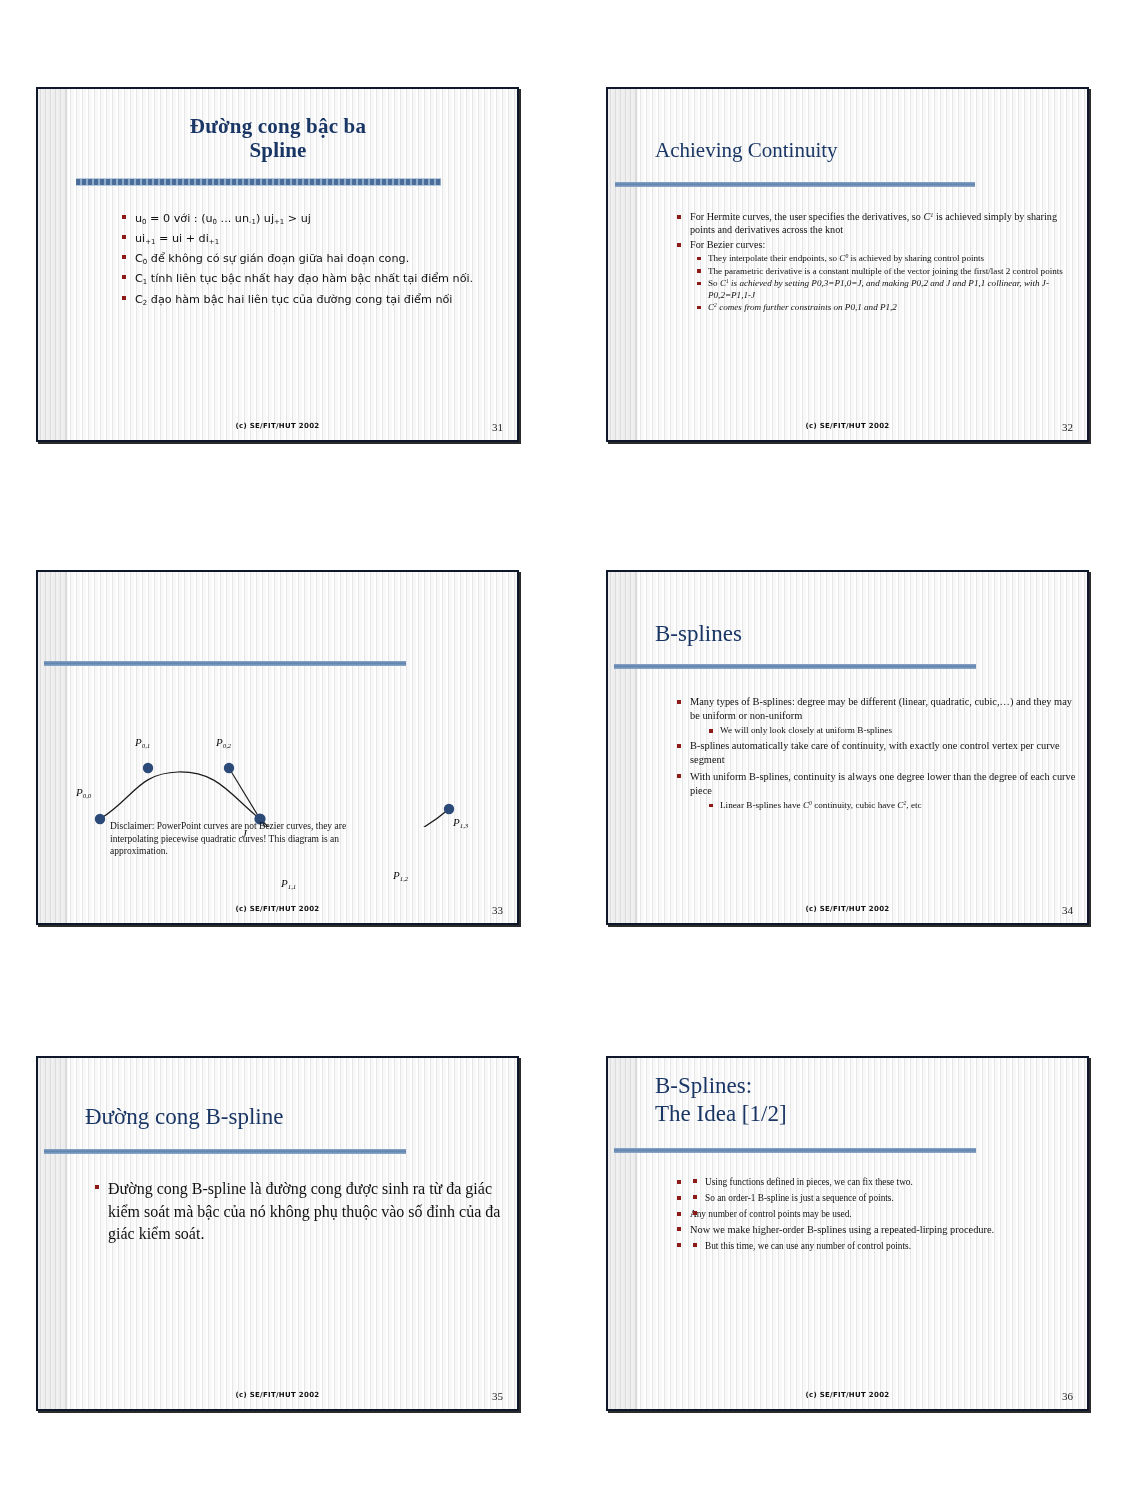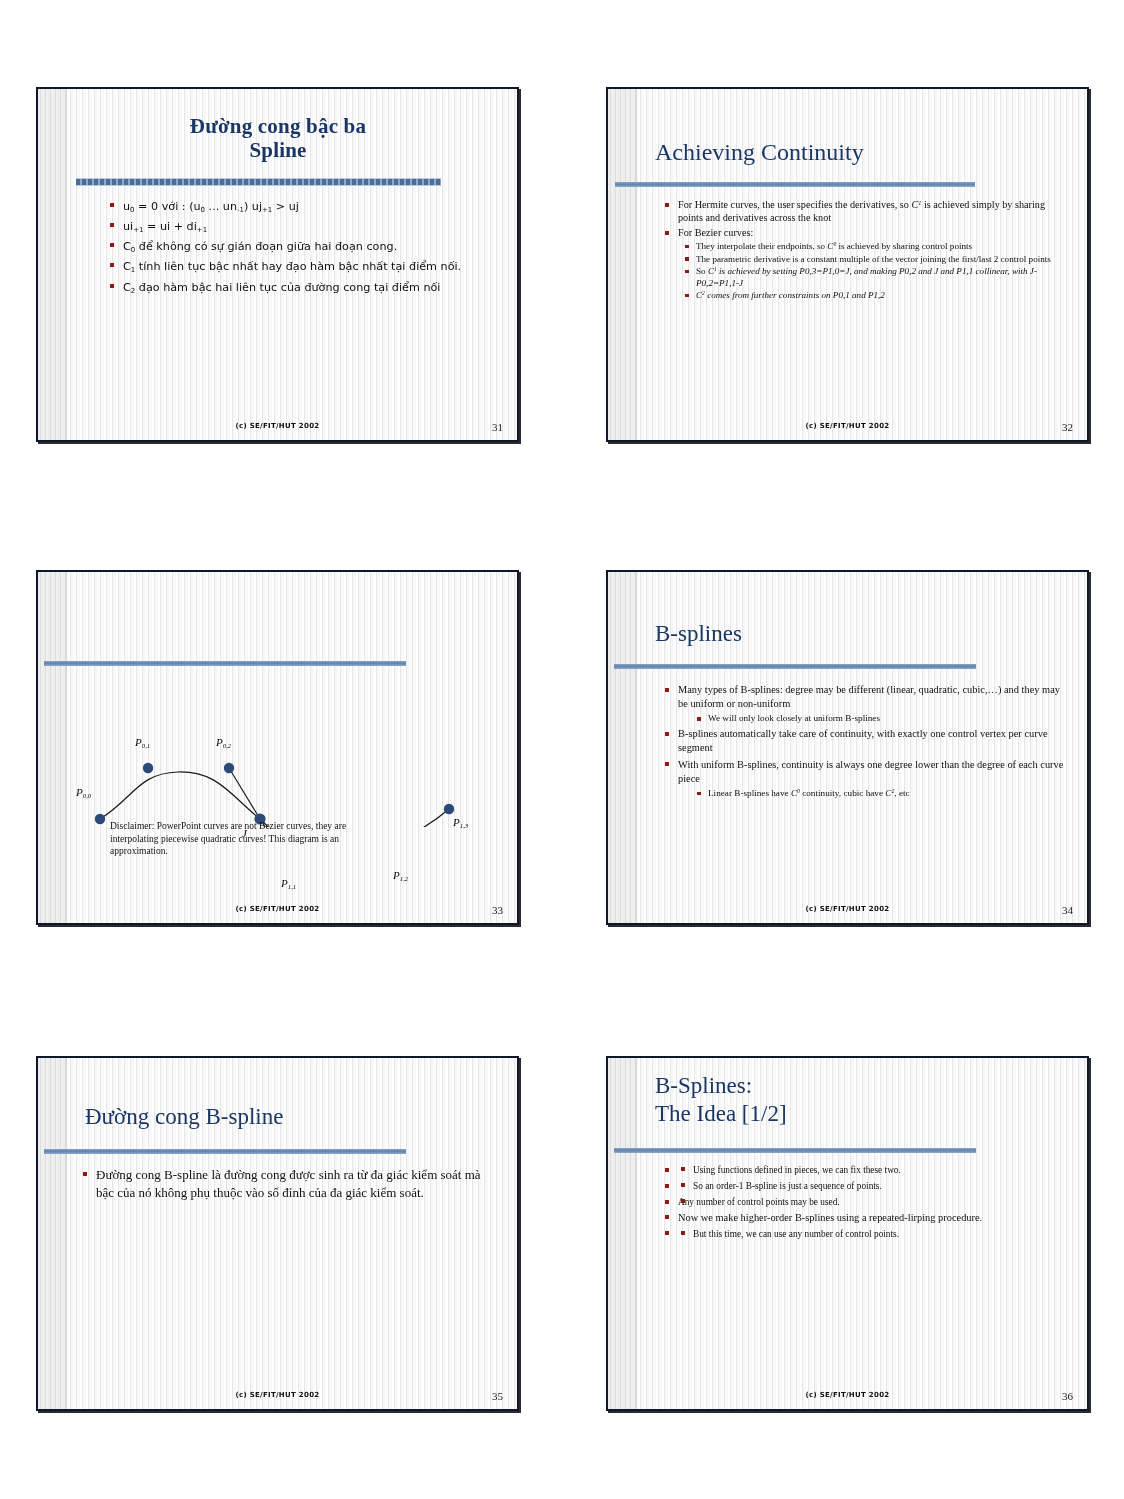--- a/index.html
+++ b/index.html
@@ -63,21 +63,21 @@
   }
   .divider.dashed{
     background:
       repeating-linear-gradient(90deg,#4a6d99 0px,#4a6d99 4px,#8fabcc 4px,#8fabcc 6px);
     height:6px;
     border-top:1px solid #b9c9dd;
     border-bottom:1px solid #b9c9dd;
   }
 
   
-  ul.blist{list-style:none;margin:5px;padding:0;}
+  ul.blist{list-style:none;margin:17px;padding:0;}
   ul.blist li{
     position:relative;
     padding-left:15px;
     margin-bottom:2px;
     color:#101010;
   }
   ul.blist li::before{
     content:"";
     position:absolute;
     left:2px;top:0.45em;
@@ -148,21 +148,21 @@
 
       <div class="footer">(c) SE/FIT/HUT 2002</div>
       <div class="pagenum">31</div>
     </div>
   </div>
 
   <div class="slide" style="left:606px;top:87px;">
     <div class="bg"></div>
     <div class="gutter"></div>
     <div class="inner">
-      <div class="title serif" style="left:47px;top:50px;width:420px;font-size:24px;">Achieving Continuity</div>
+      <div class="title serif" style="left:47px;top:50px;width:420px;font-size:21px;">Achieving Continuity</div>
       <div class="divider" style="left:7px;top:93px;width:360px;"></div>
 
       <ul class="blist body-en" style="position:absolute;left:50px;top:104px;width:405px;font-size:10.2px;line-height:1.28;">
         <li>
           <span>For Hermite curves, the user specifies the derivatives, so </span><i class="it">C</i><sup><i class="it">1</i></sup><span> is achieved simply by sharing points and derivatives across the knot</span>
         </li>
         <li>
           <span>For Bezier curves:</span>
           <ul class="sub" style="font-size:9.1px;line-height:1.26;margin-left:4px;margin-top:2px;">
             <li><span>They interpolate their endpoints, so </span><i class="it">C</i><sup><i class="it">0</i></sup><span> is achieved by sharing control points</span></li>
@@ -245,21 +245,21 @@
     </div>
   </div>
 
   <div class="slide" style="left:36px;top:1056px;">
     <div class="bg"></div>
     <div class="gutter"></div>
     <div class="inner">
       <div class="title serif" style="left:47px;top:46px;width:420px;font-size:23px;">Đường cong B-spline</div>
       <div class="divider" style="left:6px;top:91px;width:362px;"></div>
 
-      <ul class="blist body-en" style="position:absolute;left:38px;top:103px;width:410px;font-size:13px;line-height:1.42;">
+      <ul class="blist body-en" style="position:absolute;left:38px;top:103px;width:410px;font-size:16px;line-height:1.42;">
         <li>Đường cong B-spline là đường cong được sinh ra từ đa giác kiểm soát mà bậc của nó không phụ thuộc vào số đỉnh của đa giác kiểm soát.</li>
       </ul>
 
       <div class="footer">(c) SE/FIT/HUT 2002</div>
       <div class="pagenum">35</div>
     </div>
   </div>
 
   <div class="slide" style="left:606px;top:1056px;">
     <div class="bg"></div>

